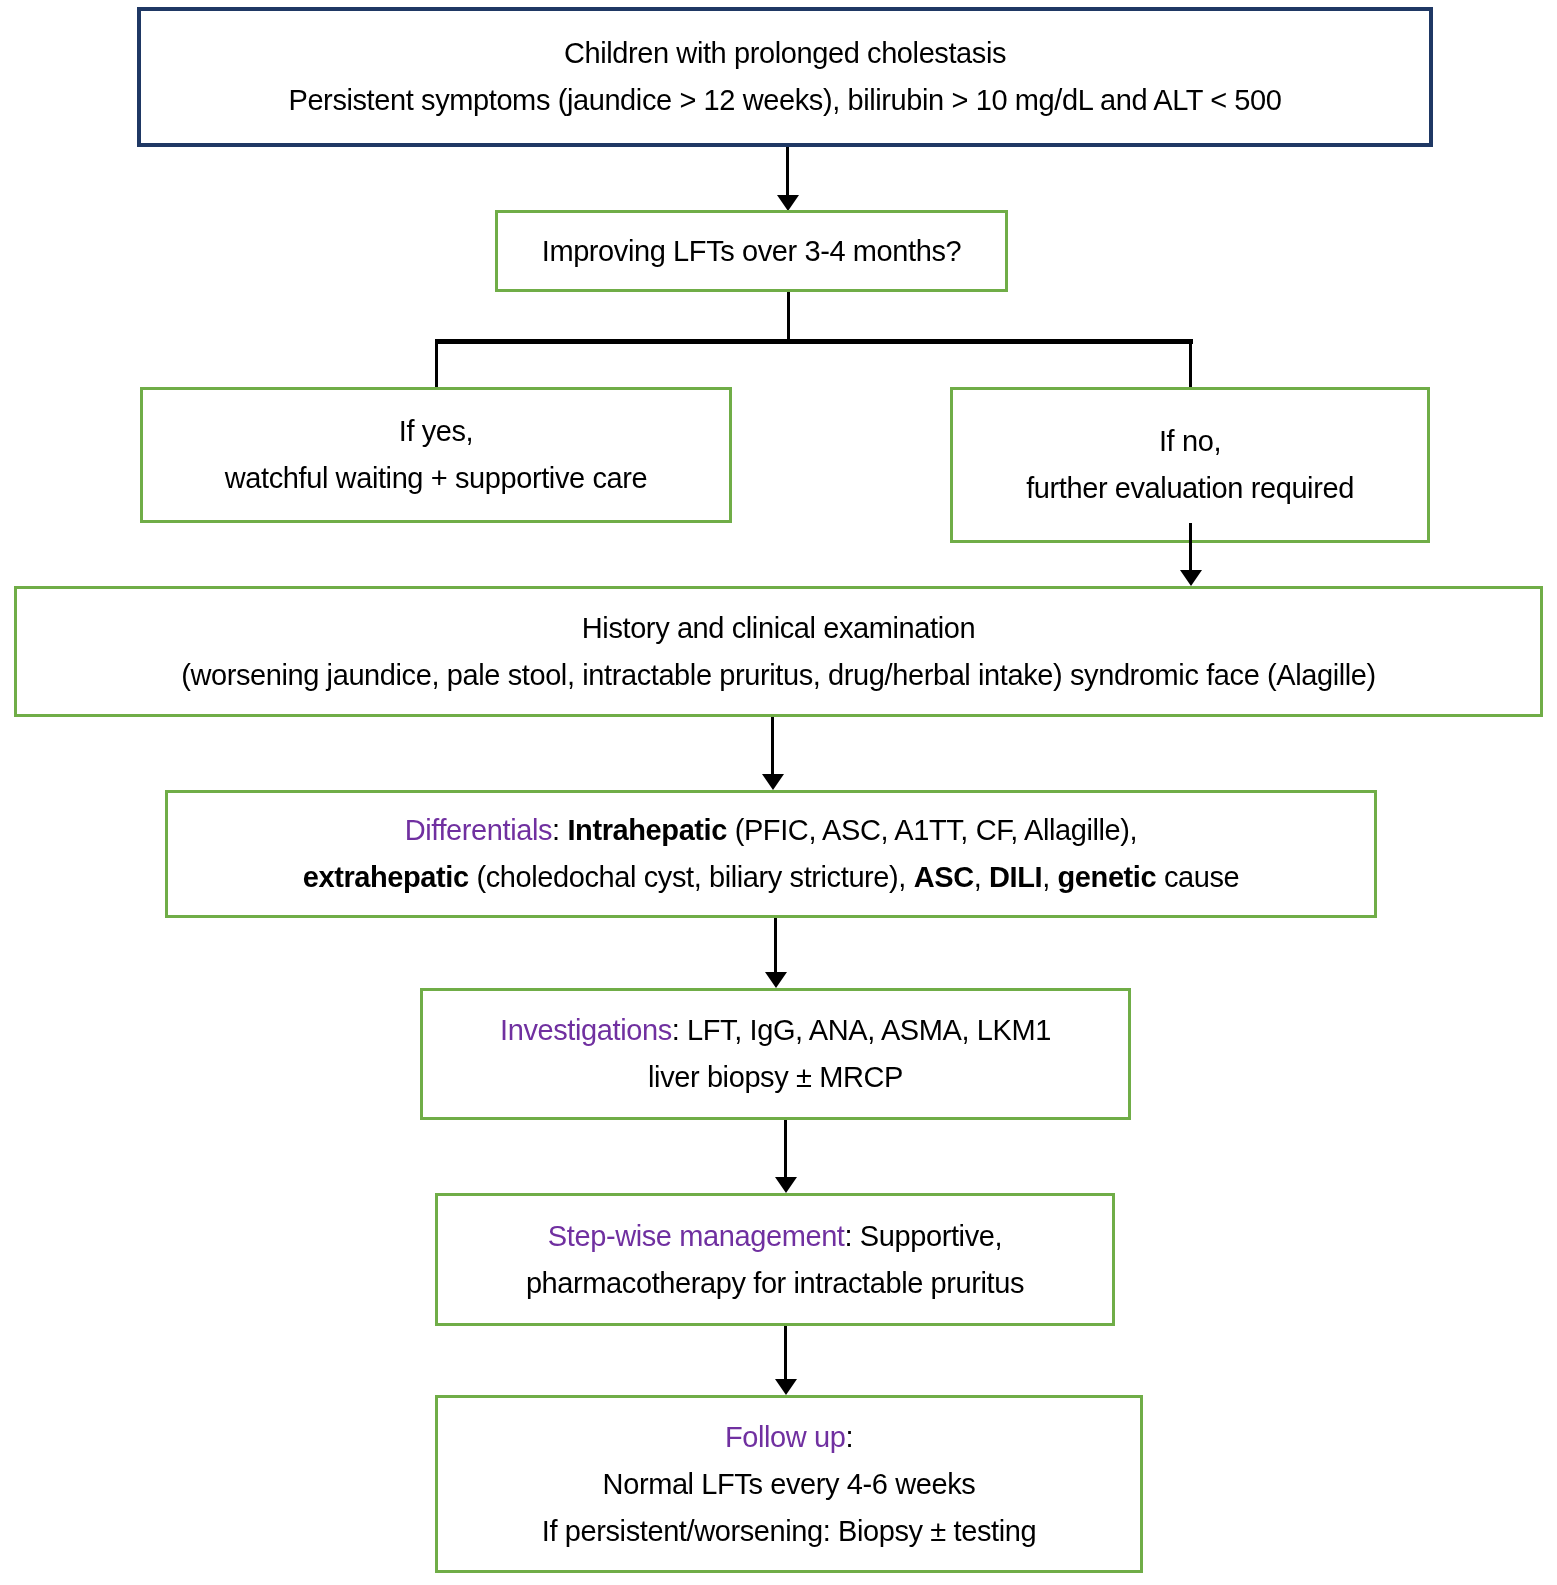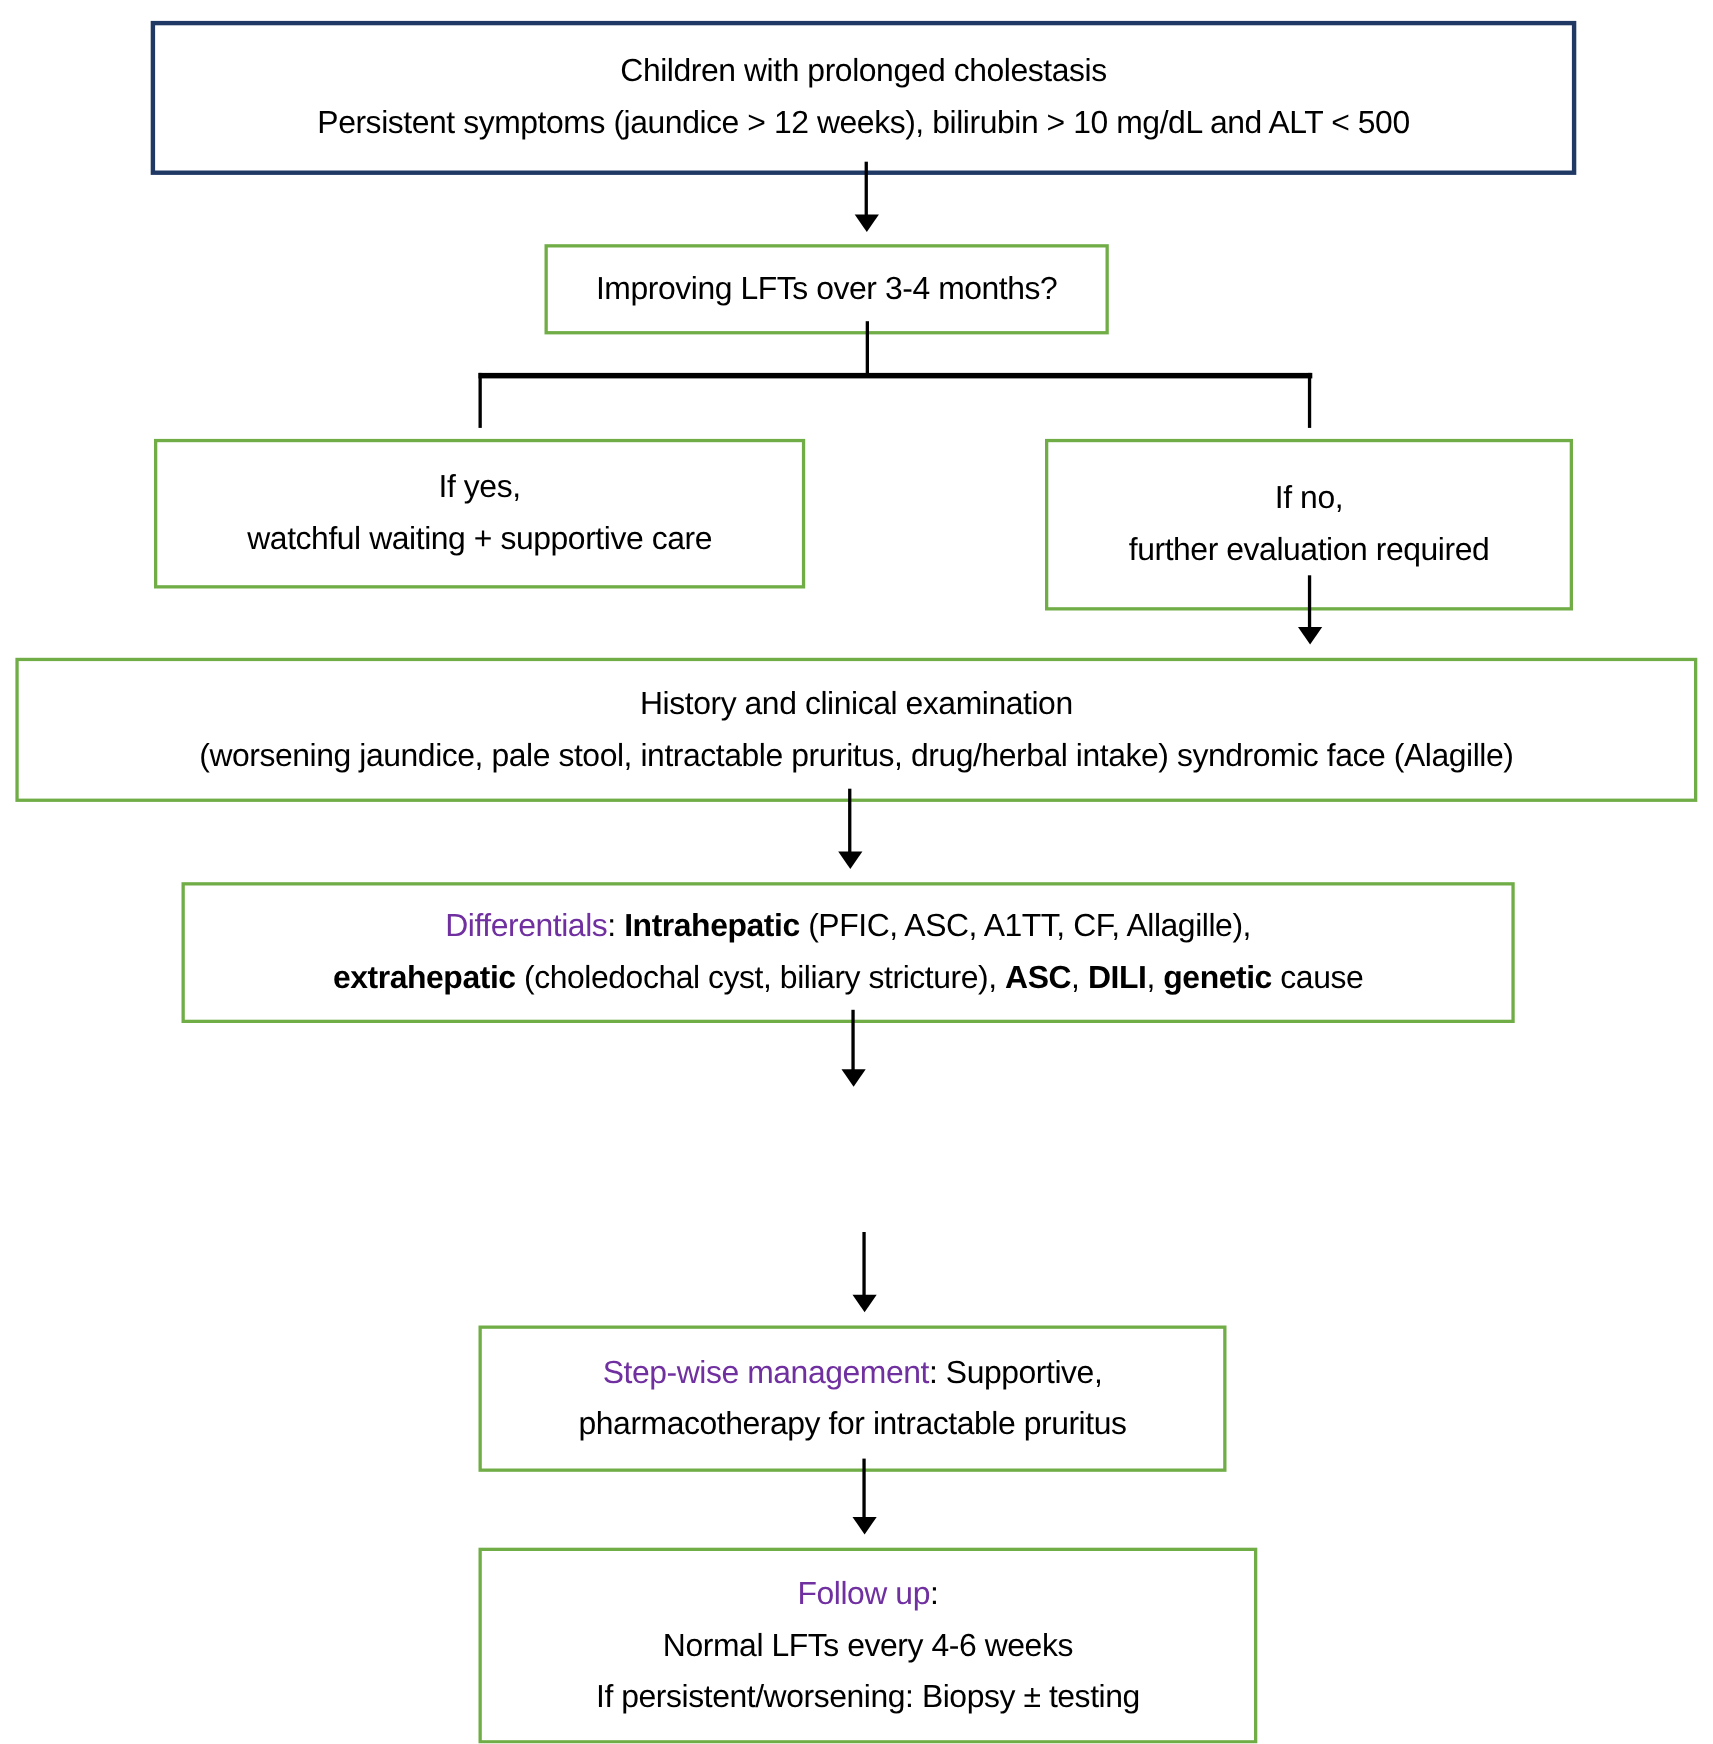--- a/index.html
+++ b/index.html
@@ -21,21 +21,20 @@
     background: #ffffff;
     display: flex;
     flex-direction: column;
     justify-content: center;
     align-items: center;
     text-align: right;
     font-size: 29px;
     line-height: 47px;
     box-sizing: border-box;
     padding: 4px 10px;
-    margin-top: 12px;
   }
   .node.navy  { border: 4px solid var(--navy, #1f3864); }
   .node.green { border: 3px solid var(--green, #70ad47); }
   .c-purple   { color: var(--purple, #7030a0); }
   .bold       { font-weight: bold; }
   .vline {
     position: absolute;
     width: 3px;
     background: var(--line, #000000);
   }
@@ -97,20 +96,24 @@
   <div class="arrowhead" style="left:762px; top:774px;"></div>
 
   <div class="node green" style="left:165px; top:790px; width:1212px; height:128px;">
     <div><span class="c-purple">Differentials</span><span>: </span><span class="bold">Intrahepatic</span><span> (PFIC, ASC, A1TT, CF, Allagille),</span></div>
     <div><span class="bold">extrahepatic</span><span> (choledochal cyst, biliary stricture), </span><span class="bold">ASC</span><span>, </span><span class="bold">DILI</span><span>, </span><span class="bold">genetic</span><span> cause</span></div>
   </div>
 
   <div class="vline" style="left:774px; top:918px; height:55px;"></div>
   <div class="arrowhead" style="left:765px; top:972px;"></div>
 
+  <div class="node green" style="left:420px; top:988px; width:711px; height:132px;">
+    <div><span class="c-purple">Investigations</span><span>: LFT, IgG, ANA, ASMA, LKM1</span></div>
+    <div>liver biopsy ± MRCP</div>
+  </div>
 
   <div class="vline" style="left:784px; top:1120px; height:58px;"></div>
   <div class="arrowhead" style="left:775px; top:1177px;"></div>
 
   <div class="node green" style="left:435px; top:1193px; width:680px; height:133px;">
     <div><span class="c-purple">Step-wise management</span><span>: Supportive,</span></div>
     <div>pharmacotherapy for intractable pruritus</div>
   </div>
 
   <div class="vline" style="left:784px; top:1326px; height:54px;"></div>

